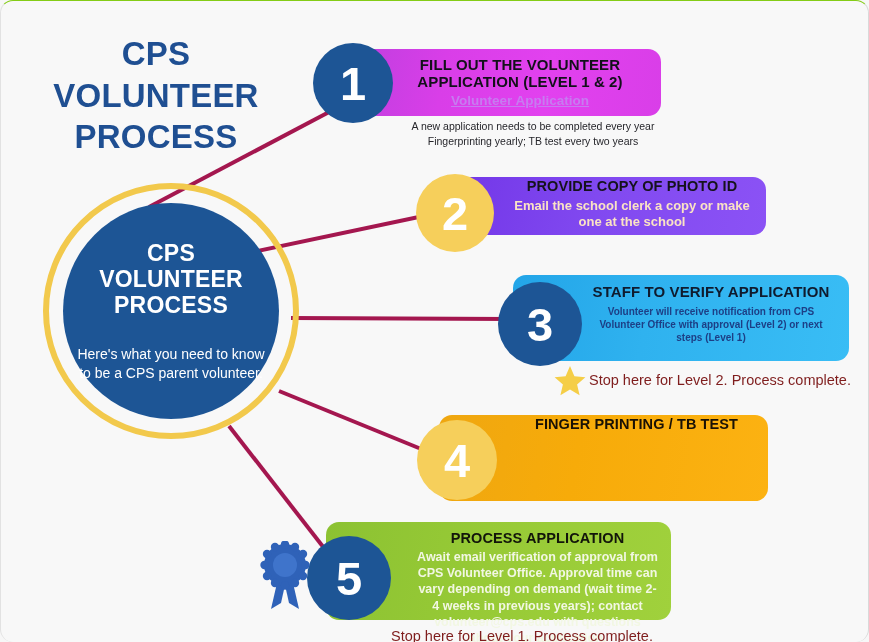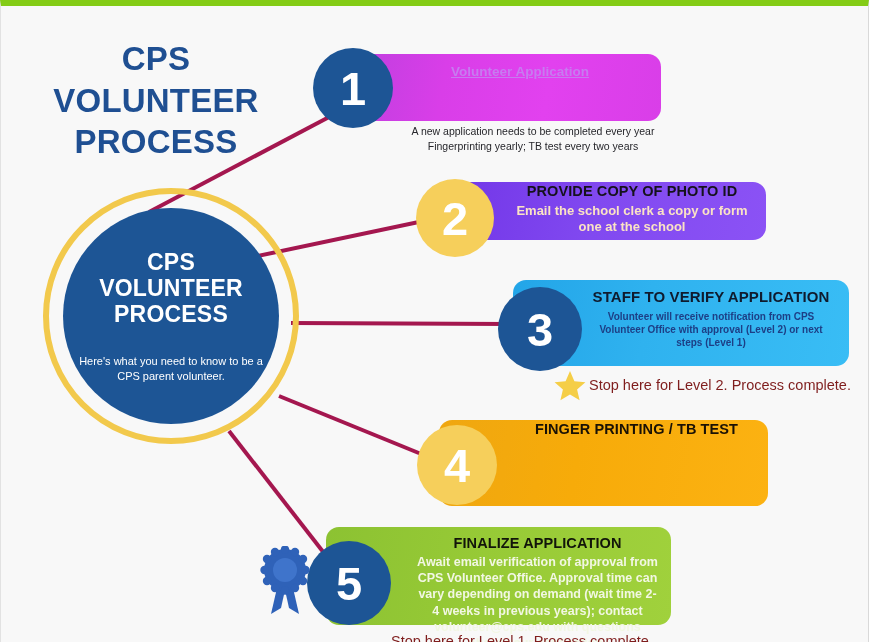--- a/index.html
+++ b/index.html
@@ -6,25 +6,26 @@
   body{
     width:869px;height:642px;
     background:#f7f7f7;
     font-family:"Liberation Sans", sans-serif;
     overflow:hidden;
     position:relative;
   }
   #stage{
     position:absolute;inset:0;
     background:#f8f8f8;
-    border-top:6px solid #84cc16;
+    border-top:1px solid #84cc16;
     border-left:1px solid #e2e2e2;
     border-right:1px solid #d9d9d9;
     box-sizing:border-box;
     overflow:hidden;
+    border-radius:13px;
   }
   #wires{position:absolute;left:0;top:0;width:869px;height:642px;pointer-events:none;}
 
   
   .title{
     position:absolute;left:24px;top:32px;width:262px;
     text-align:center;
     color:#1f4f92;
     font-weight:bold;
     font-size:33px;
@@ -44,21 +45,21 @@
     position:absolute;left:62px;top:202px;width:216px;height:216px;
     border-radius:50%;
     background:#1d5595;
     display:flex;flex-direction:column;align-items:center;justify-content:center;
     text-align:center;color:#ffffff;
     box-sizing:border-box;
     padding:0 14px;
   }
   .hub-title{font-weight:bold;font-size:23px;line-height:1.14;letter-spacing:.2px;}
   .hub-title span{display:block;}
-  .hub-sub{margin-top:27px;font-size:11px;line-height:1.32;font-weight:500;}
+  .hub-sub{margin-top:27px;font-size:14px;line-height:1.32;font-weight:500;}
 
   
   .bar{
     position:absolute;
     border-radius:13px;
     box-sizing:border-box;
     text-align:center;
   }
   .bar .head{font-weight:bold;letter-spacing:.1px;}
   .bar .body{font-weight:bold;}
@@ -153,51 +154,52 @@
   <div class="hub">
     <div class="hub-title">
       <span>CPS</span>
       <span>VOLUNTEER</span>
       <span>PROCESS</span>
     </div>
     <div class="hub-sub">Here's what you need to know to be a CPS parent volunteer.</div>
   </div>
 
   <div class="bar" id="bar1">
+    <div class="head">FILL OUT THE VOLUNTEER APPLICATION (LEVEL 1 &amp; 2)</div>
     <a class="link" href="#">Volunteer Application</a>
   </div>
   <div id="note1">
     <span>A new application needs to be completed every year</span>
     <span>Fingerprinting yearly; TB test every two years</span>
   </div>
   <div class="num blue" id="num1">1</div>
 
   <div class="bar" id="bar2">
     <div class="head">PROVIDE COPY OF PHOTO ID</div>
-    <div class="body">Email the school clerk a copy or form one at the school</div>
+    <div class="body">Email the school clerk a copy or make one at the school</div>
   </div>
   <div class="num gold" id="num2">2</div>
 
   <div class="bar" id="bar3">
     <div class="head">STAFF TO VERIFY APPLICATION</div>
     <div class="body">Volunteer will receive notification from CPS Volunteer Office with approval (Level 2) or next steps (Level 1)</div>
   </div>
   <div class="num blue" id="num3">3</div>
   <svg class="star" viewBox="0 0 34 34">
     <polygon points="17,2 21.4,12.2 32.4,13.2 24.1,20.5 26.6,31.3 17,25.6 7.4,31.3 9.9,20.5 1.6,13.2 12.6,12.2" fill="#f5ce47"></polygon>
   </svg>
   <div class="stop" id="stop2">Stop here for Level 2. Process complete.</div>
 
   <div class="bar" id="bar4">
     <div class="head">FINGER PRINTING / TB TEST</div>
   </div>
   <div class="num gold" id="num4">4</div>
 
   <div class="bar" id="bar5">
-    <div class="head">FINALIZE APPLICATION</div>
+    <div class="head">PROCESS APPLICATION</div>
     <div class="body">Await email verification of approval from CPS Volunteer Office. Approval time can vary depending on demand (wait time 2-4 weeks in previous years); contact volunteer@cps.edu with questions about your application.</div>
   </div>
   <div class="num blue" id="num5">5</div>
   <svg class="rosette" viewBox="0 0 52 70">
     <path d="M18 42 L12 68 L22 62 L26 44 Z" fill="#2f62b8"></path>
     <path d="M34 42 L40 68 L30 62 L26 44 Z" fill="#2f62b8"></path>
     <g fill="#2f62b8">
       <circle cx="26" cy="24" r="21"></circle>
       <circle cx="26" cy="3.5" r="4.2"></circle>
         <circle cx="36" cy="6" r="4.2"></circle>

